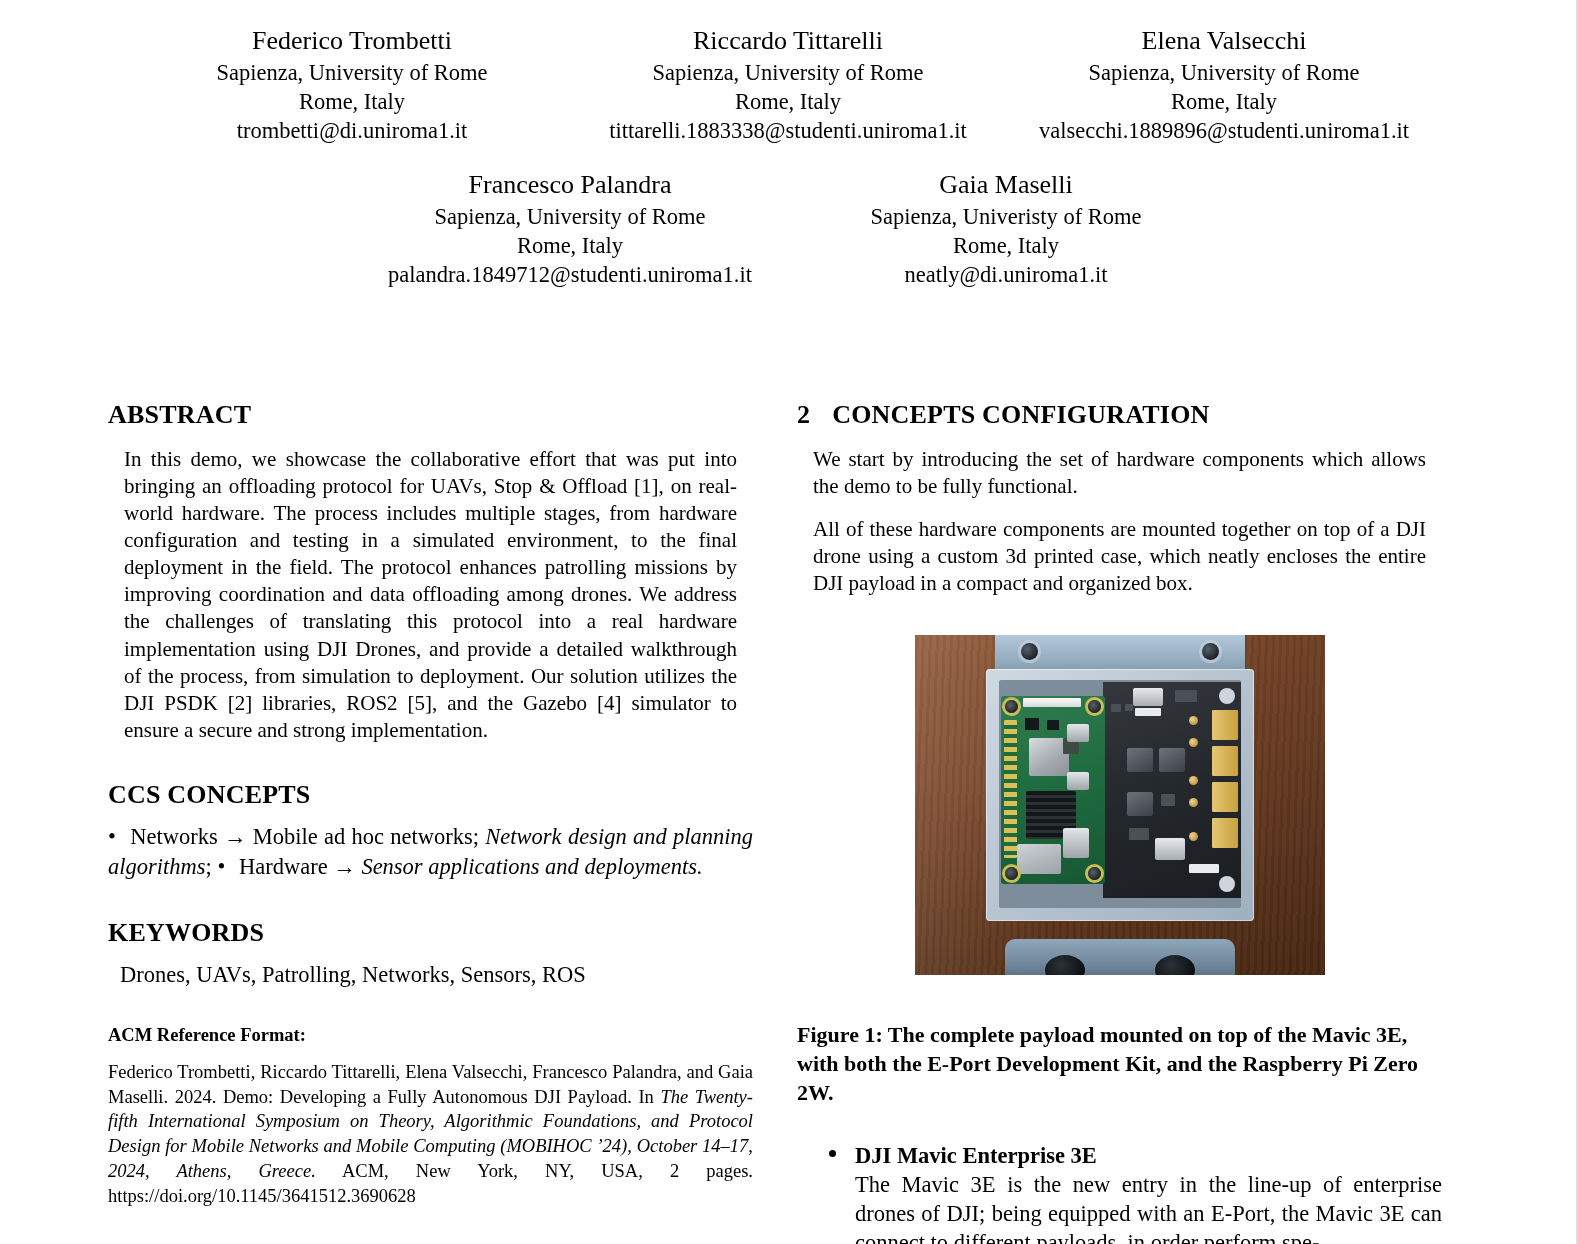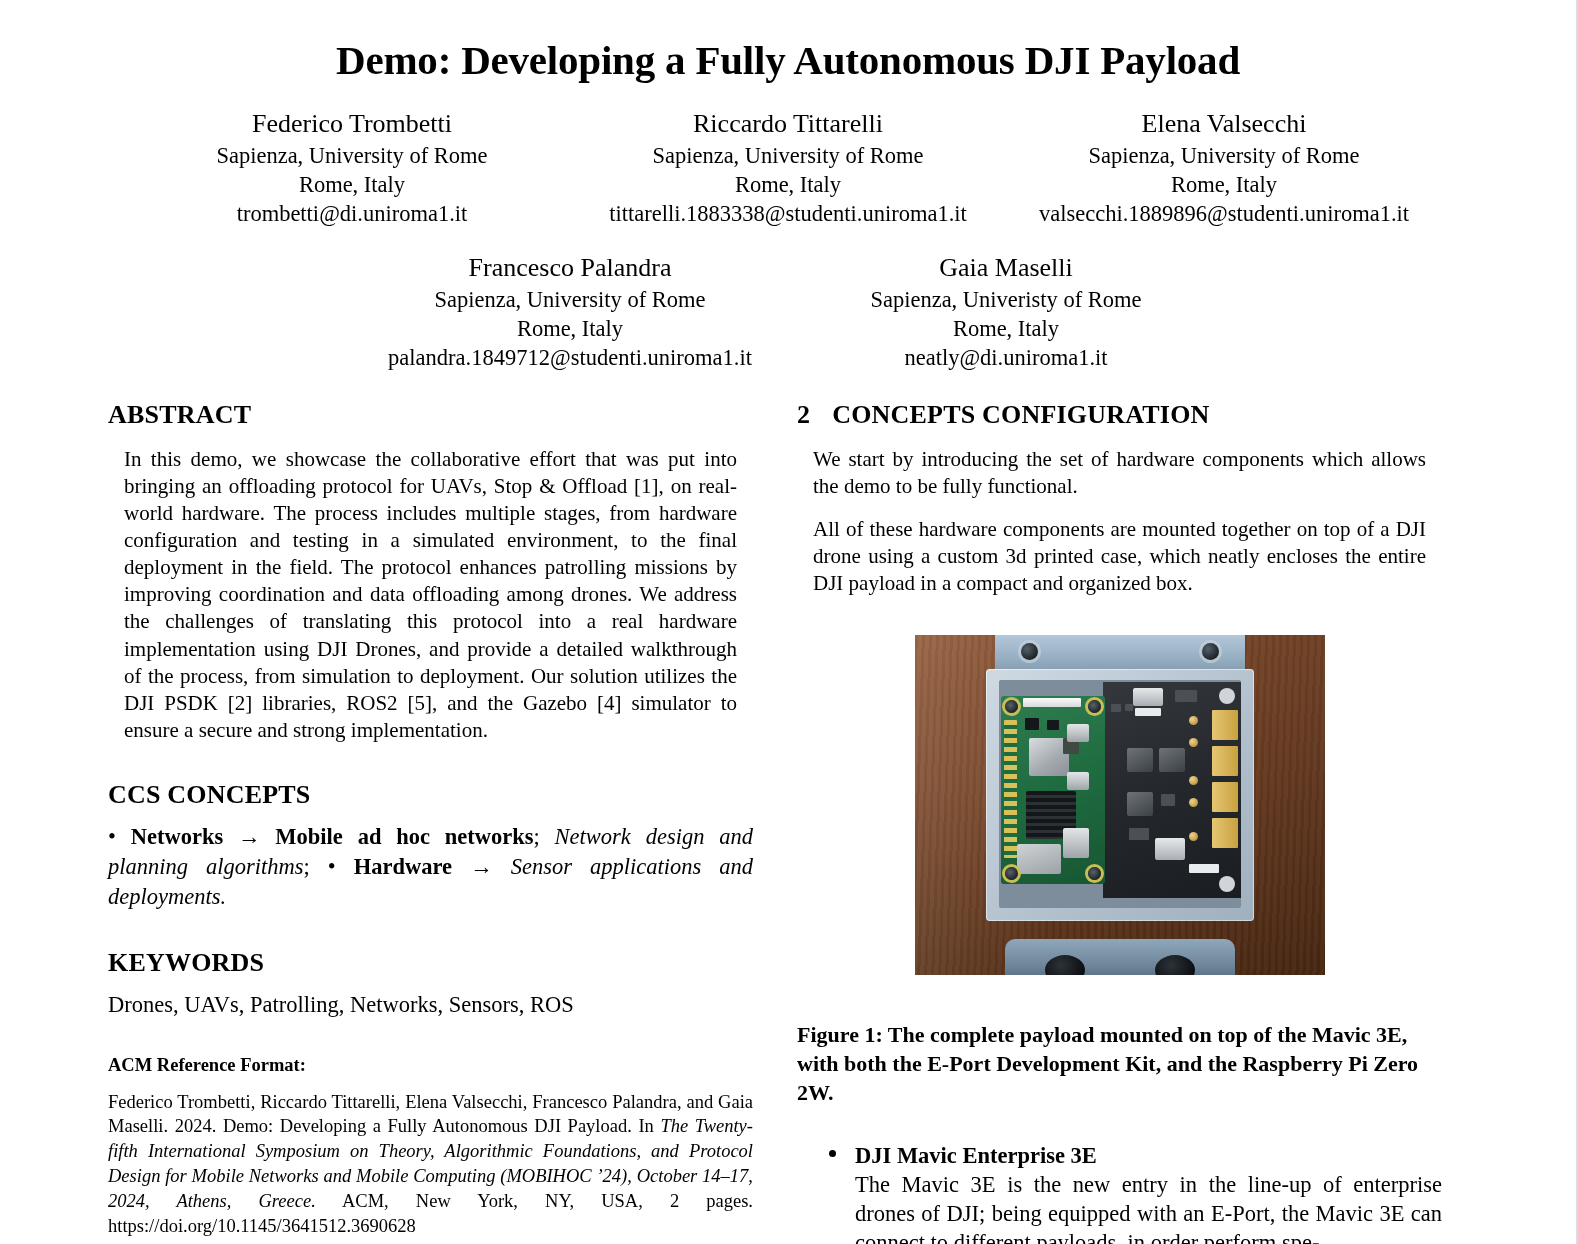--- a/index.html
+++ b/index.html
@@ -95,27 +95,27 @@
     hyphens: none;
   }
   p.body + p.body { margin-top: 0; }
 
   .ccs {
     font-size: 22.5px;
     line-height: 1.33;
     text-align: justify;
     margin: 0;
   }
-  .ccs b { font-weight: bold; }
+  .ccs b { font-weight: normal; margin-left: 8px; }
   .ccs i { font-style: italic; }
 
   .keywords-text {
     font-size: 22.5px;
     line-height: 1.3;
-    margin: 0;
+    margin: 12px;
   }
 
   .refblock {
     margin-top: 34px;
     font-size: 18.5px;
     line-height: 1.34;
     text-align: justify;
   }
   .refblock .ref-head {
     font-weight: bold;
@@ -351,21 +351,20 @@
   ul.complist li .item-body {
     display: block;
     text-align: justify;
   }
 </style>
 </head>
 <body>
 
 <div class="page">
 
-  <div class="title">Demo: Developing a Fully Autonomous DJI Payload</div>
 
   <div class="authors-row row1">
     <div class="author">
       <div class="author-name">Federico Trombetti</div>
       <div class="author-line">Sapienza, University of Rome</div>
       <div class="author-line">Rome, Italy</div>
       <div class="author-line">trombetti@di.uniroma1.it</div>
     </div>
     <div class="author">
       <div class="author-name">Riccardo Tittarelli</div>

